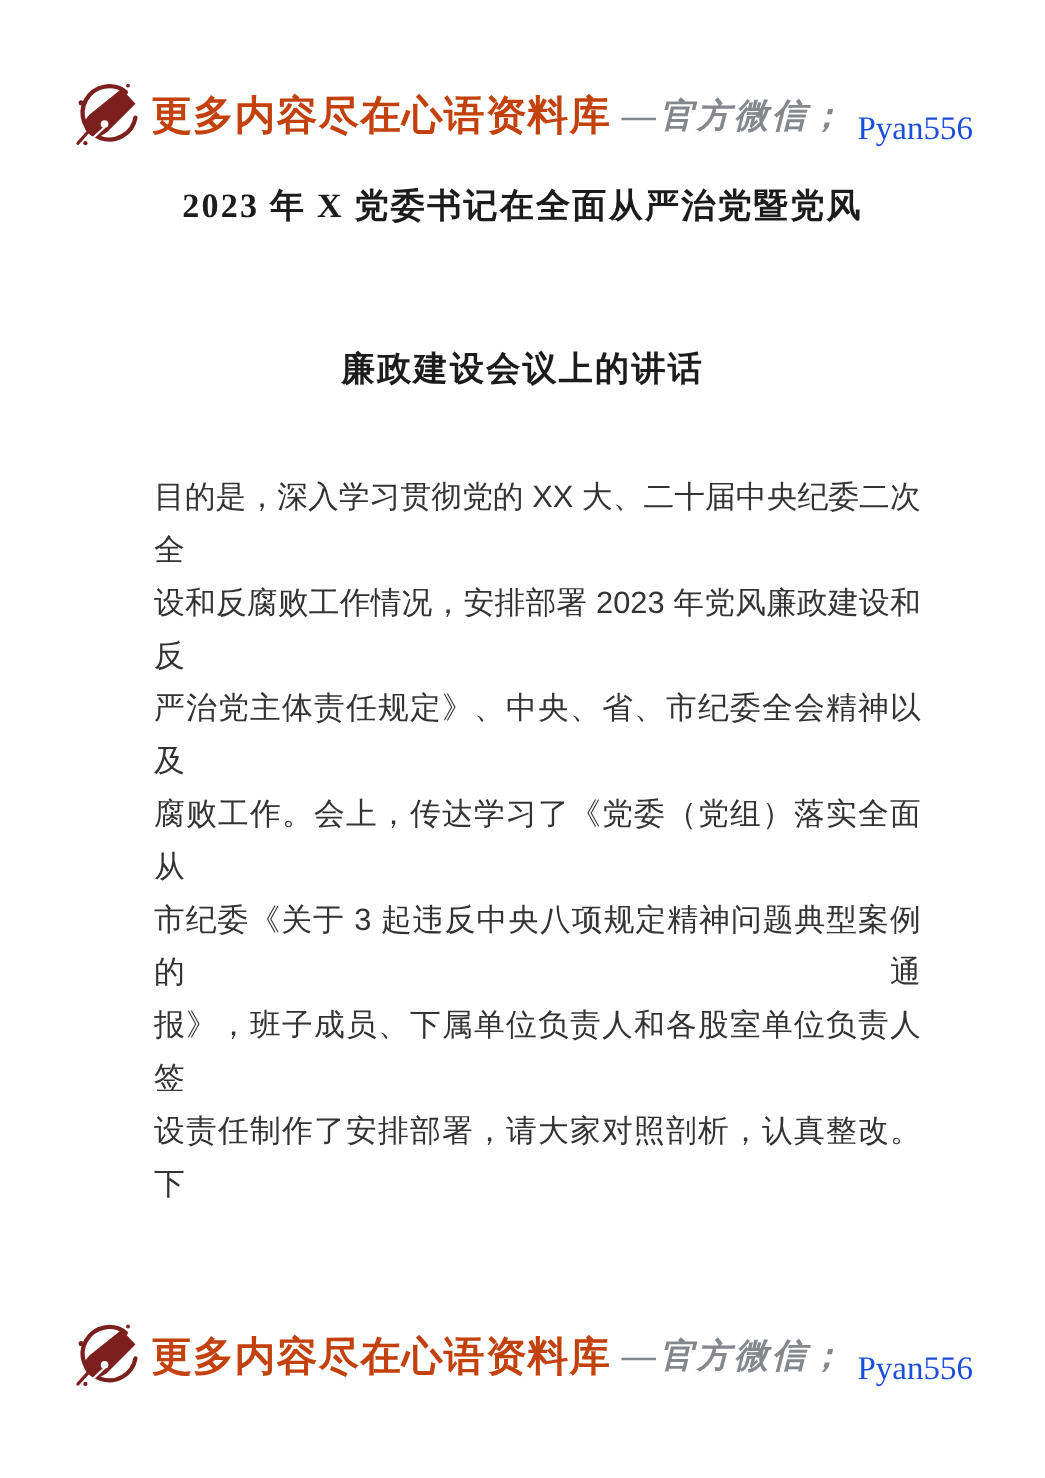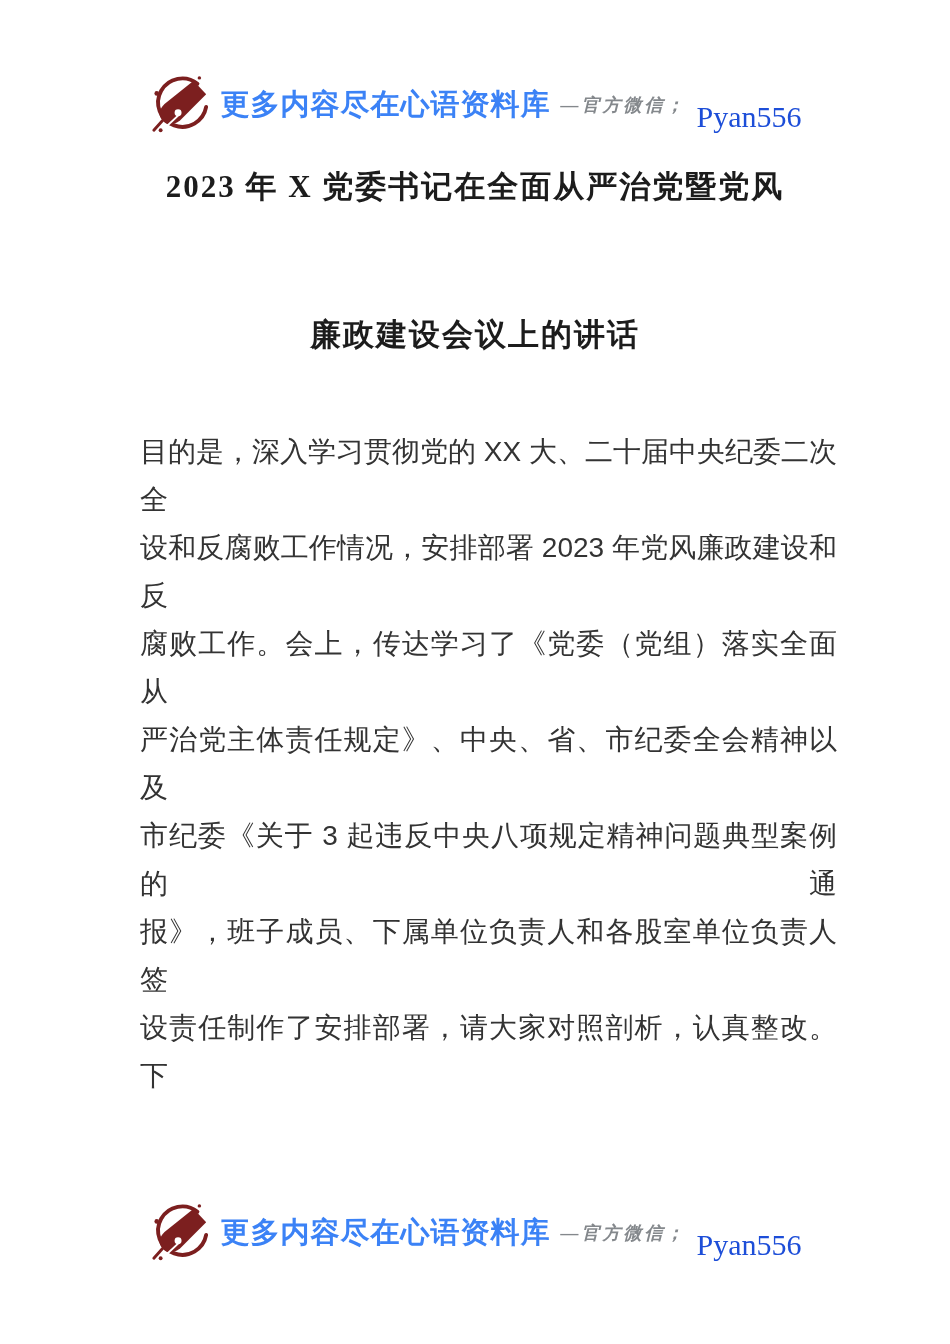--- a/index.html
+++ b/index.html
@@ -11,25 +11,25 @@
   
   .banner {
     position:absolute; left:0; width:100%;
     display:flex; align-items:center; justify-content:center; gap:10px;
   }
   .banner-header { top:72px; }
   .banner-footer { top:1200px; }
   .logo { width:62px; height:66px; flex:0 0 auto; }
   .brand {
     font-family:"Liberation Serif", serif; font-weight:700;
-    font-size:29px; letter-spacing:1px; color:#3b82f6; white-space:nowrap;
+    font-size:37px; letter-spacing:1px; color:#c2410c; white-space:nowrap;
   }
   .wechat-label {
     font-family:"Liberation Serif", serif; font-weight:700; font-style:italic;
-    font-size:18px; color:#84888c; letter-spacing:3px; white-space:nowrap;
+    font-size:31px; color:#84888c; letter-spacing:3px; white-space:nowrap;
   }
   .wechat-id {
     font-family:Liberation Serif, serif; font-size:30px;
     color:#1d4ed8; white-space:nowrap;margin-top:24px;
   }
 
   
   .title-line {
     position:absolute; left:0; width:100%; text-align:center;
     font-family:"Liberation Serif", serif; font-weight:700;
@@ -67,22 +67,22 @@
       <span class="wechat-label">—官方微信；</span>
       <span class="wechat-id">Pyan556</span>
   </div>
 
   <div class="title-line title-line1">2023 年 X 党委书记在全面从严治党暨党风</div>
   <div class="title-line title-line2">廉政建设会议上的讲话</div>
 
   <div class="doc-body" id="doc-body">
       <div class="doc-line">目的是，深入学习贯彻党的 XX 大、二十届中央纪委二次全</div>
       <div class="doc-line">设和反腐败工作情况，安排部署 2023 年党风廉政建设和反</div>
+      <div class="doc-line">严治党主体责任规定》、中央、省、市纪委全会精神以及</div>
       <div class="doc-line">腐败工作。会上，传达学习了《党委（党组）落实全面从</div>
-      <div class="doc-line">严治党主体责任规定》、中央、省、市纪委全会精神以及</div>
       <div class="doc-line">市纪委《关于 3 起违反中央八项规定精神问题典型案例的通</div>
       <div class="doc-line">报》，班子成员、下属单位负责人和各股室单位负责人签</div>
       <div class="doc-line">设责任制作了安排部署，请大家对照剖析，认真整改。下</div>
     </div>
 
   <div class="banner banner-footer">
     <svg class="logo" viewBox="0 0 64 68" aria-hidden="true">
       <path d="M 50 12 A 25 25 0 1 0 59 36" fill="none" stroke="#7c1f1f" stroke-width="4" stroke-linecap="round"></path>
       <path d="M46 9 L59 23 L32 50 Q21 58 14 50 Q7 42 16 33 Z" fill="#7c1f1f"></path>
       <path d="M14 50 L5 60" stroke="#7c1f1f" stroke-width="3" stroke-linecap="round"></path>

